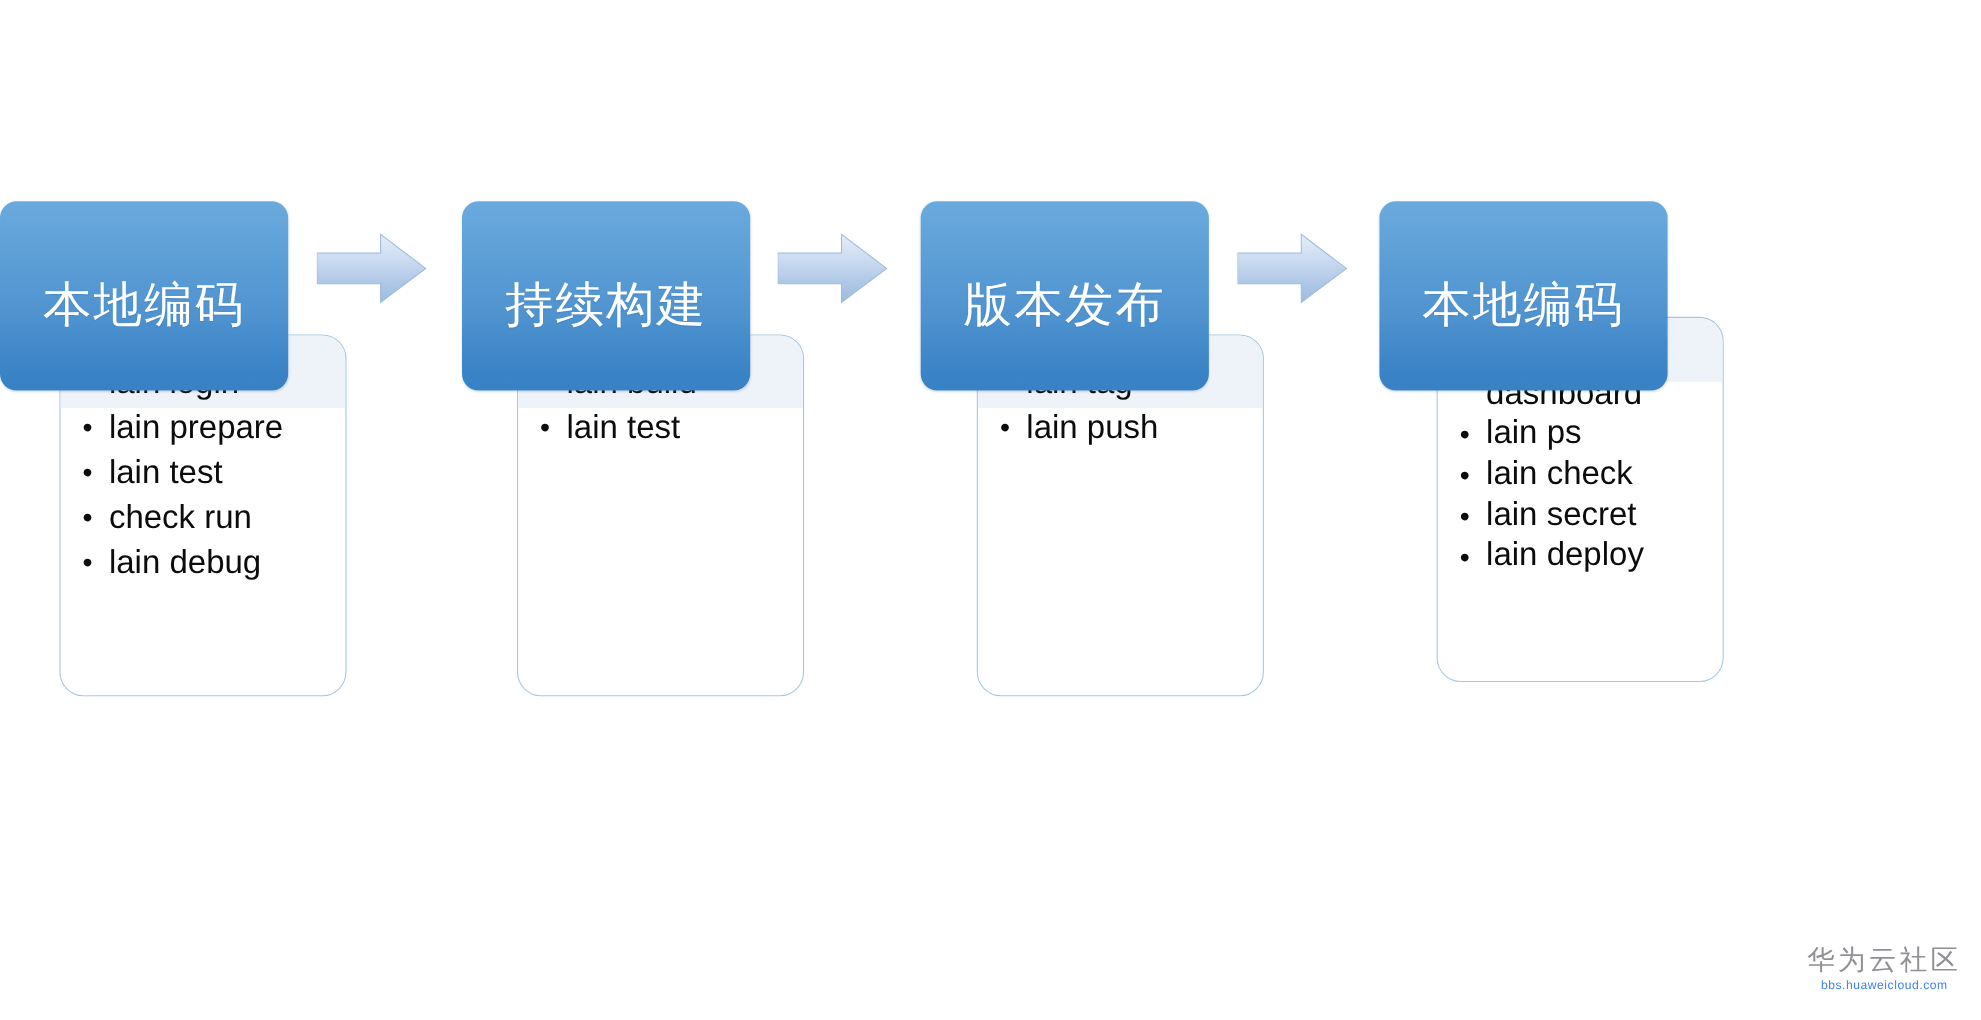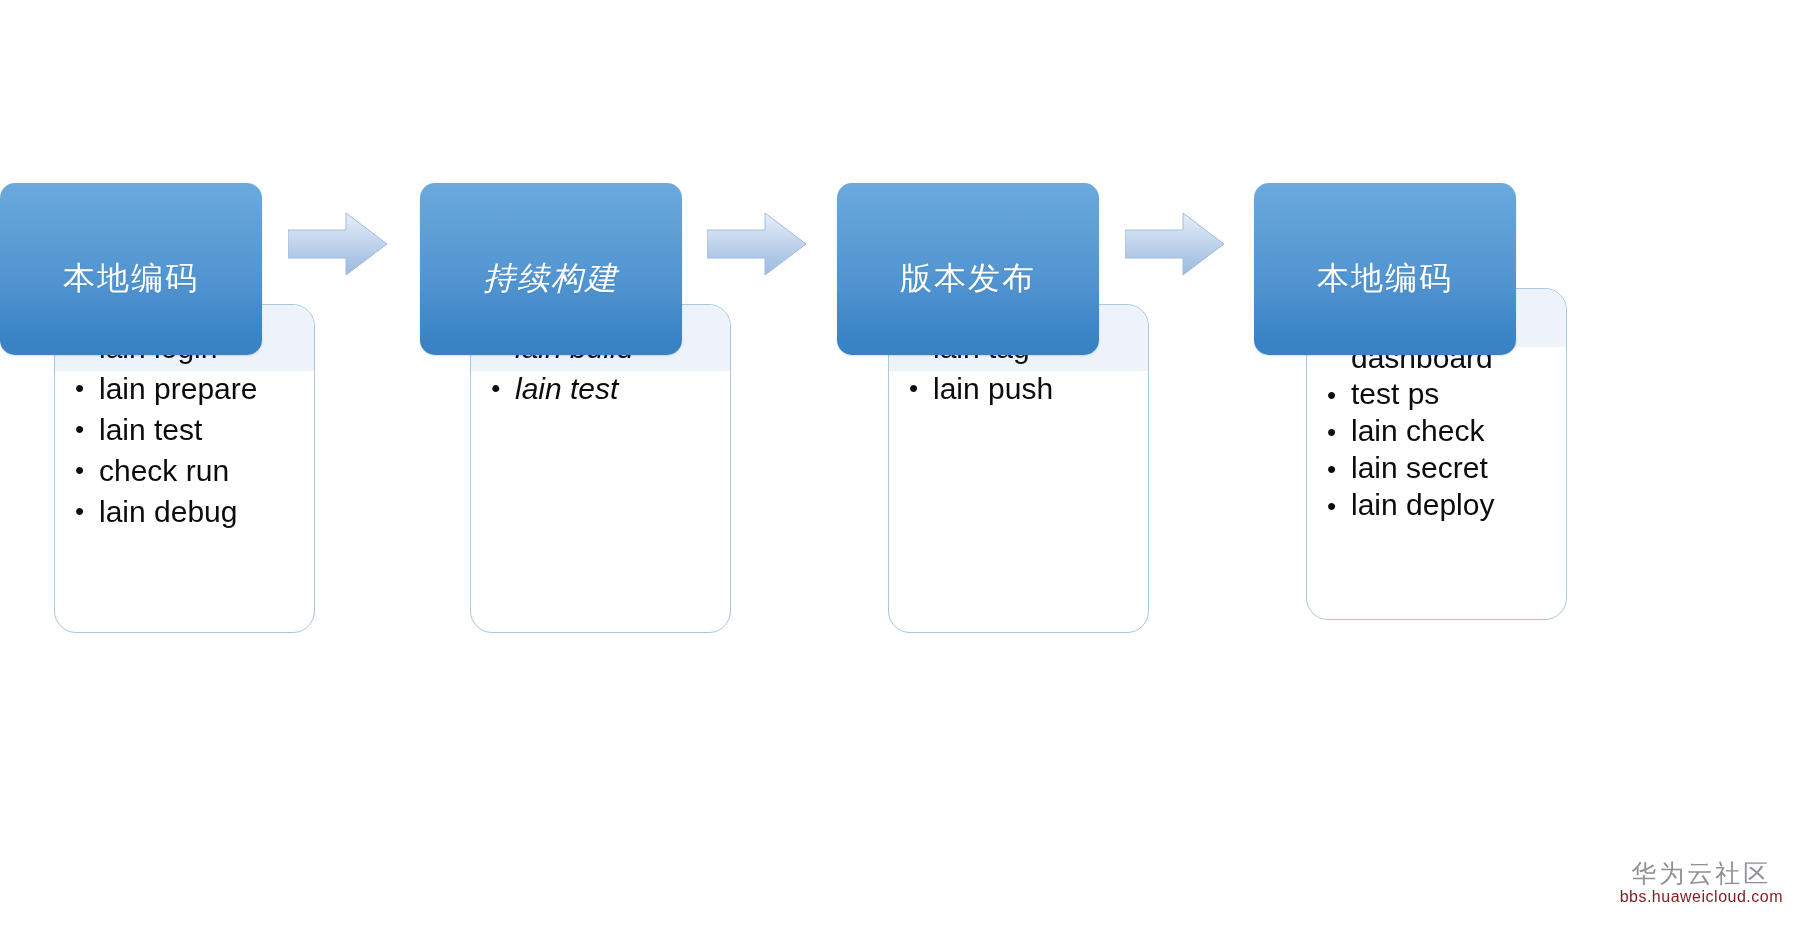--- a/index.html
+++ b/index.html
@@ -44,21 +44,21 @@
                 #3c85c7 86%,
                 #3781c4 100%);
     box-shadow: 0 1px 2px rgba(70,110,150,0.22);
     display: flex;
     align-items: center;
     justify-content: center;
     z-index: 3;
   }
   .stage-header-label {
     color: #ffffff;
-    font-size: 32px;
+    font-size: 44px;
     line-height: 1;
     letter-spacing: 2px;
     font-family: "DejaVu Sans", "Liberation Sans", sans-serif;
     font-weight: 400;
     white-space: nowrap;
     text-shadow: 0 1px 1px rgba(40,80,120,0.18);
     margin-top: 18px;
   }
 
   
@@ -133,22 +133,22 @@
     user-select: none;
   }
   .watermark-title {
     color: #8f9195;
     font-size: 25px;
     line-height: 29px;
     letter-spacing: 3px;
     font-family: Liberation Sans, sans-serif;
   }
   .watermark-url {
-    color: #7f1d1d;
-    font-size: 16px;
+    color: #3b82f6;
+    font-size: 11px;
     line-height: 17px;
     letter-spacing: 0.5px;
     font-family: "Liberation Sans", "DejaVu Sans", sans-serif;
   }
 </style>
 </head>
 <body>
 
 <div id="canvas">
 
@@ -175,21 +175,21 @@
           <stop offset="0%" stop-color="#e6eef9"></stop>
           <stop offset="38%" stop-color="#cadaf0"></stop>
           <stop offset="72%" stop-color="#aec7e6"></stop>
           <stop offset="100%" stop-color="#9dbbdf"></stop>
         </linearGradient>
       </defs>
       <path d="M0,19 L58,19 L58,2 L99,33 L58,64 L58,47 L0,47 Z" fill="url(#arrGrad1)" stroke="#9fbcdd" stroke-width="1"></path>
     </svg>
   </div>
 
-  <div class="stage" style="left:420px;font-style:italic;">
+  <div class="stage" style="left:420px;">
     <div class="stage-header" style="left:0px;">
       <span class="stage-header-label">持续构建</span>
     </div>
     <div class="stage-card" style="left:50px;">
       <div class="card-sheen"></div>
       <ul class="cmd-list">
         <li class="cmd-item">lain build</li>
         <li class="cmd-item">lain test</li>
       </ul>
     </div>
@@ -237,21 +237,21 @@
   </div>
 
   <div class="stage wrap-list" style="left:1254px;">
     <div class="stage-header" style="left:0px;">
       <span class="stage-header-label">本地编码</span>
     </div>
     <div class="stage-card" style="left:52px; top:288px; height:332px;">
       <div class="card-sheen" style="height:58px;"></div>
       <ul class="cmd-list" style="padding-top:16px;">
         <li class="cmd-item" style="line-height:35px;">lain dashboard</li>
-        <li class="cmd-item" style="line-height:37px;">test ps</li>
+        <li class="cmd-item" style="line-height:37px;">lain ps</li>
         <li class="cmd-item" style="line-height:37px;">lain check</li>
         <li class="cmd-item" style="line-height:37px;">lain secret</li>
         <li class="cmd-item" style="line-height:37px;">lain deploy</li>
       </ul>
     </div>
   </div>
 
   <div class="watermark">
     <div class="watermark-title">华为云社区</div>
     <div class="watermark-url">bbs.huaweicloud.com</div>

